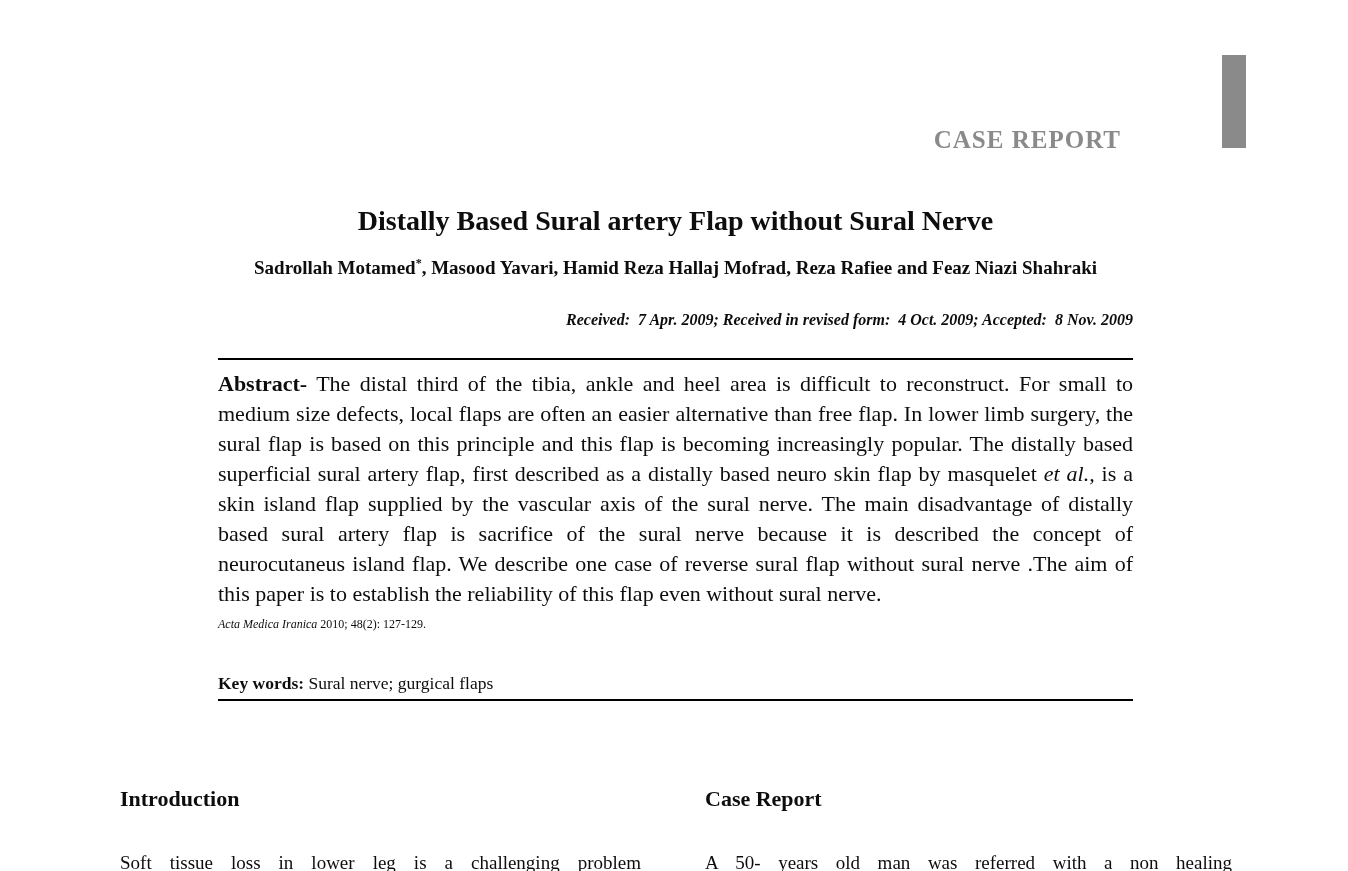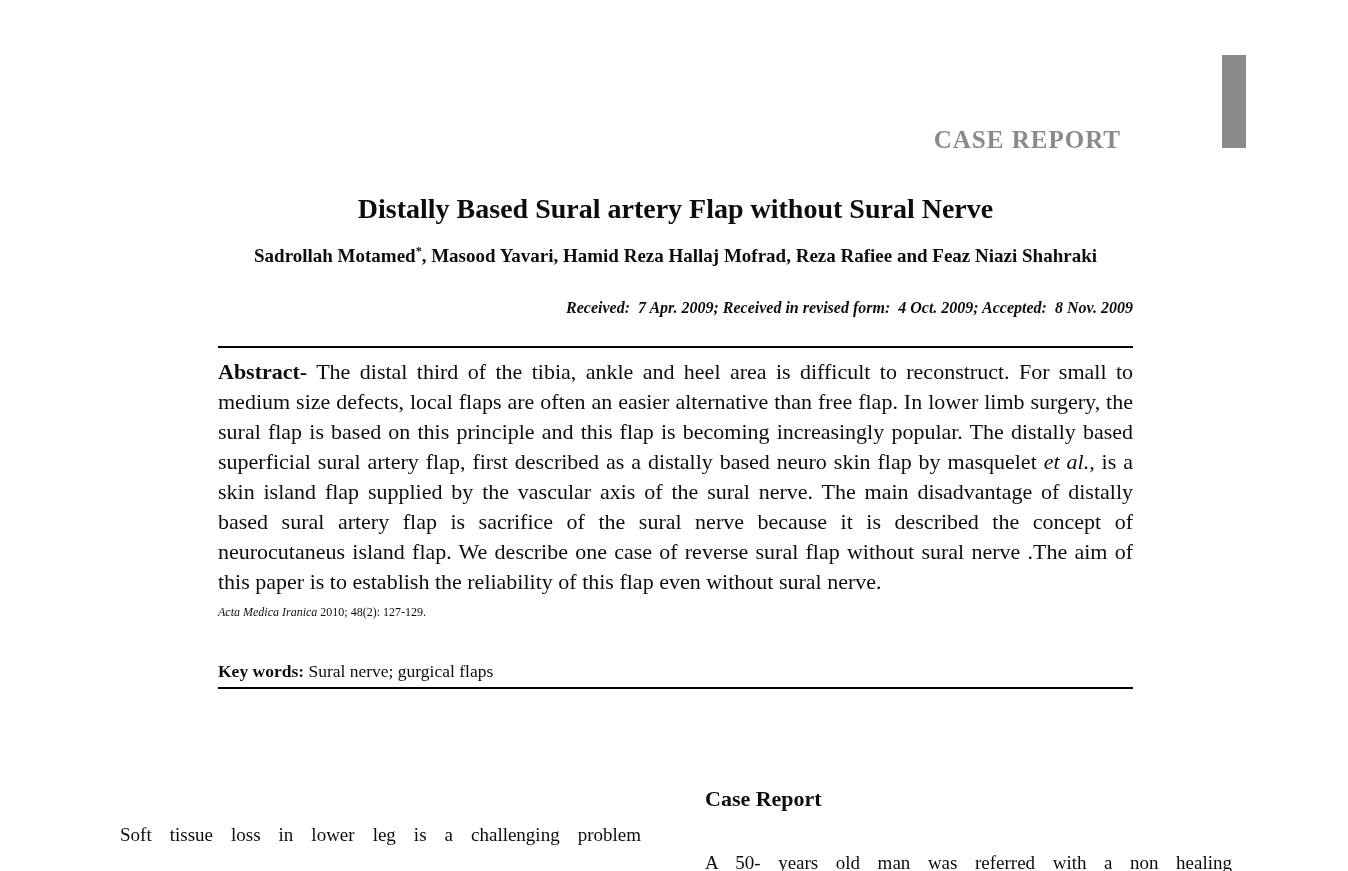--- a/index.html
+++ b/index.html
@@ -37,21 +37,21 @@
       font-weight: bold;
       color: #8a8a8a;
       letter-spacing: 1px;
       white-space: nowrap;
     }
 
     
     .content {
       position: absolute;
       left: 218px;
-      top: 0;
+      top: 12px;
       width: 915px;
     }
     .paper-title {
       margin-top: 192px;
       text-align: center;
       font-size: 28px;
       font-weight: bold;
       line-height: 34px;
     }
     .authors-line {
@@ -157,20 +157,21 @@
 
     <div class="citation-line"><span class="citation-journal">Acta Medica Iranica</span><span> 2010; 48(2): 127-129.</span></div>
 
     <div class="keywords-line"><span class="keywords-label">Key words:</span><span> Sural nerve; gurgical flaps</span></div>
 
     <hr class="rule rule-keywords">
 
   </div>
 
   <div class="col col-left">
+    <h2 class="section-heading">Introduction</h2>
     <p class="section-body">Soft tissue loss in lower leg is a challenging problem</p>
   </div>
 
   <div class="col col-right">
     <h2 class="section-heading">Case Report</h2>
     <p class="section-body">A 50- years old man was referred with a non healing</p>
   </div>
 
 </div>
 

